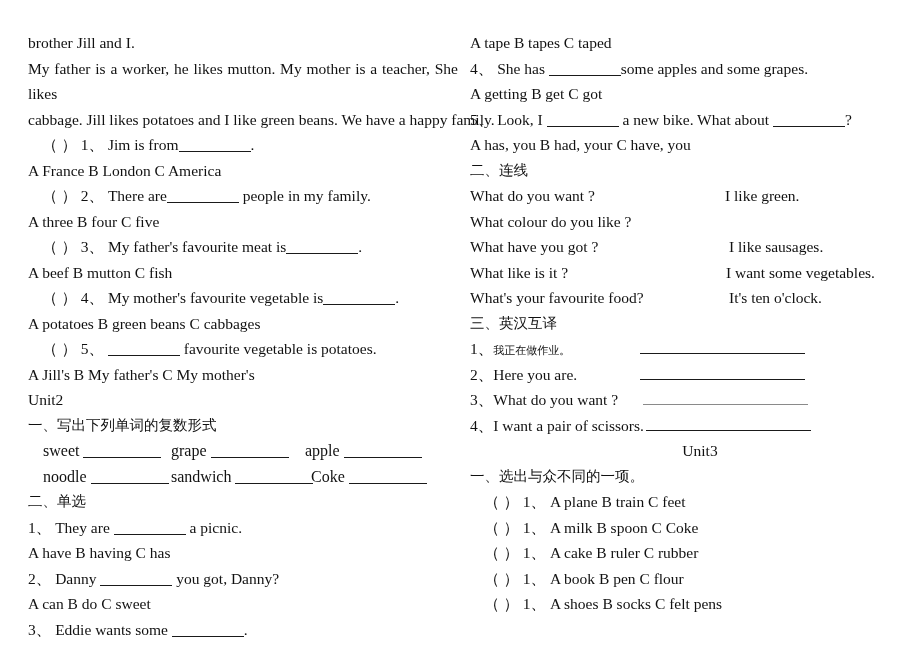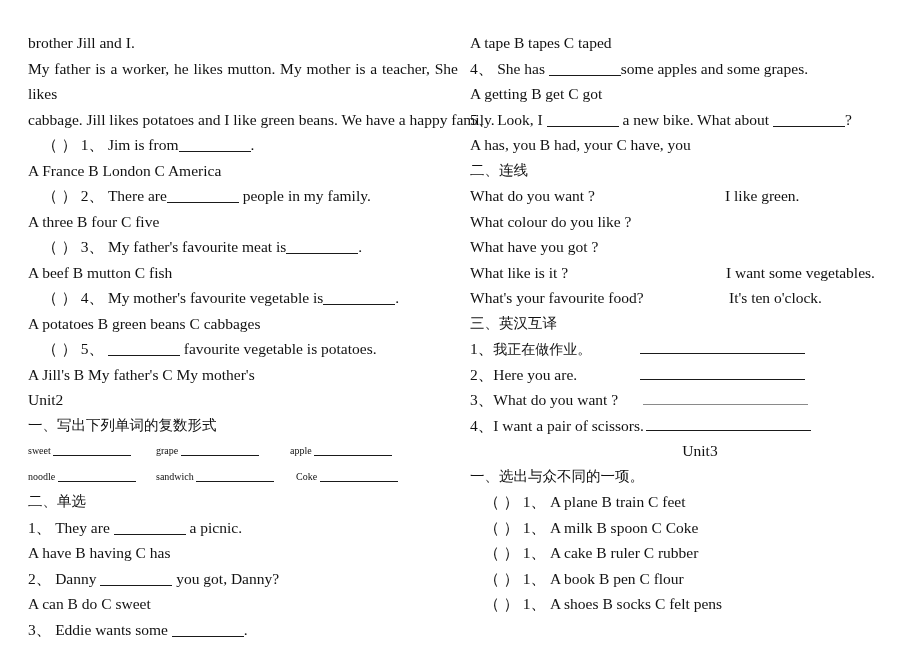--- a/index.html
+++ b/index.html
@@ -49,21 +49,21 @@
   .unit-title {
     height: 25.5px;
     line-height: 25.5px;
     font-size: 15.5px;
     text-align: left;
   }
   .unit-title.u3 { text-align: center; padding-left: 20px; }
 
   .cn {
     font-family: "DejaVu Sans", "Liberation Sans", sans-serif;
-    font-size: 14px;
+    font-size: 11px;
   }
   .cn-head {
     font-family: "DejaVu Sans", "Liberation Sans", sans-serif;
     font-size: 14.5px;
   }
 
   
   .blank {
     display: inline-block;
     border-bottom: 1px solid #1a1a1a;
@@ -75,22 +75,23 @@
 
   .paren {
     display: inline-block;
     min-width: 34px;
   }
 
   
   .plural-row {
     height: 25.5px;
     line-height: 25.5px;
-    font-size: 10px;
-    position: relative;
+    font-size: 16px;
+    position: relative;
+    margin-left: 15px;
   }
   .plural-cell {
     position: absolute;
     white-space: nowrap;
   }
 
   
   .match-row {
     height: 25.5px;
     line-height: 25.5px;
@@ -211,20 +212,21 @@
 
     <div class="match-row">
       <span class="match-q">What do you want ?</span>
       <span class="match-a">I like green.</span>
     </div>
     <div class="match-row">
       <span class="match-q">What colour do you like ?</span>
     </div>
     <div class="match-row">
       <span class="match-q">What have you got ?</span>
+      <span class="match-a" style="left:259px;">I like sausages.</span>
     </div>
     <div class="match-row">
       <span class="match-q">What like is it ?</span>
       <span class="match-a" style="left:256px;">I want some vegetables.</span>
     </div>
     <div class="match-row">
       <span class="match-q">What's your favourite food?</span>
       <span class="match-a" style="left:259px;">It's ten o'clock.</span>
     </div>
 

